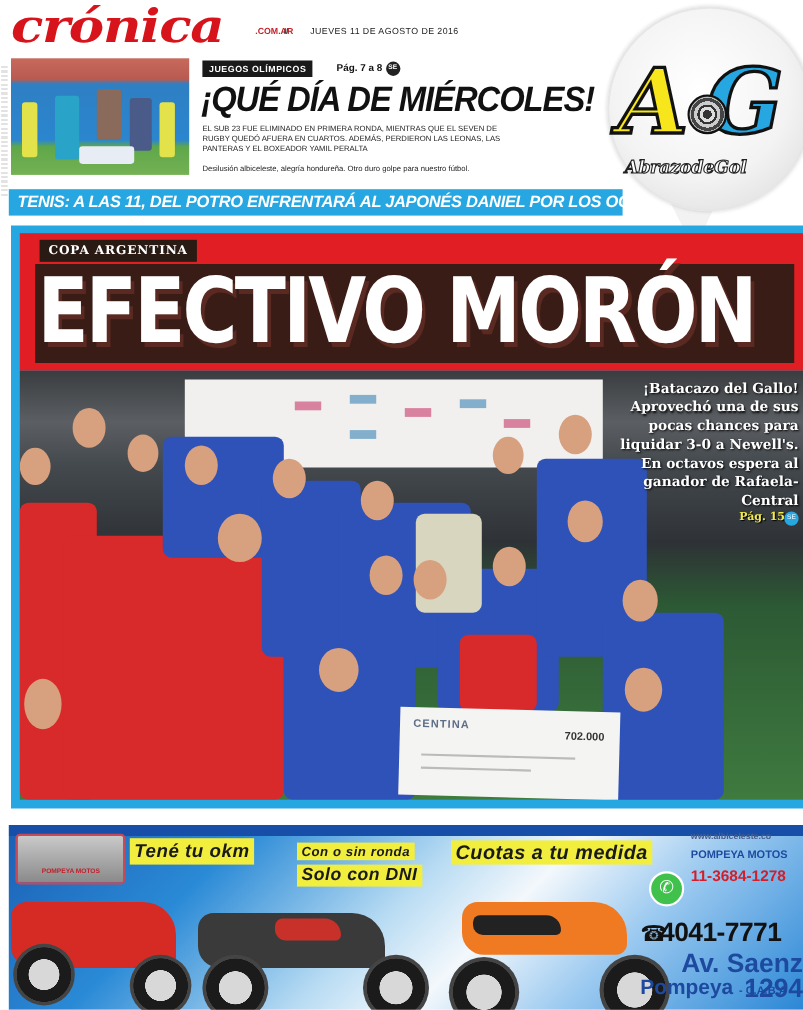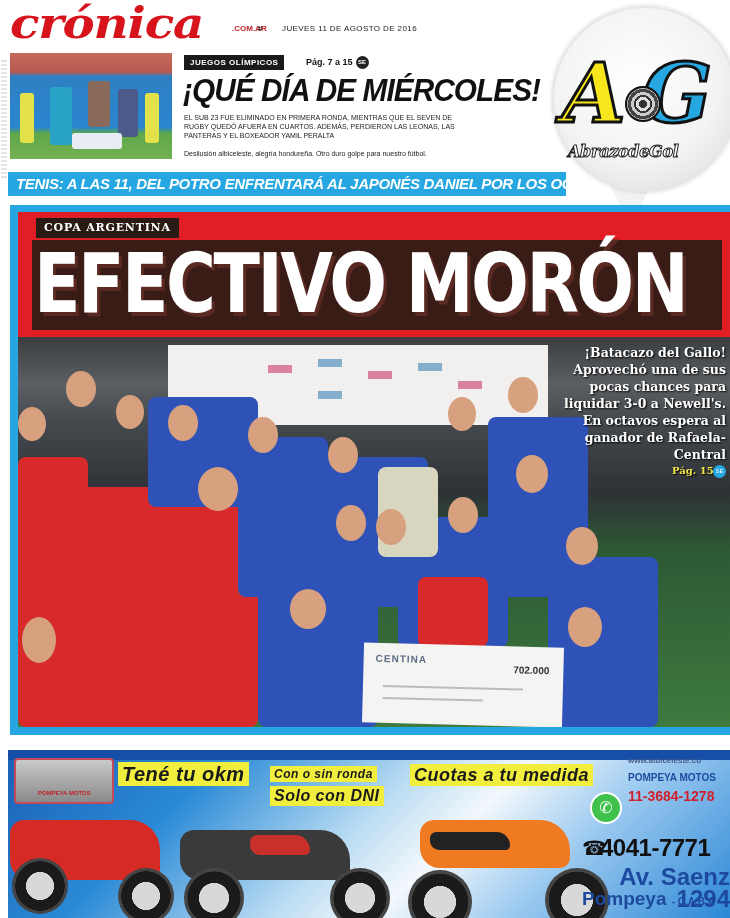--- a/index.html
+++ b/index.html
@@ -175,21 +175,21 @@
 <div class="top-photo">
   <div class="fig" style="left:10px;top:40px;width:14px;height:50px;background:#e4e24a;"></div>
   <div class="fig" style="left:135px;top:40px;width:14px;height:50px;background:#e4e24a;"></div>
   <div class="fig" style="left:40px;top:34px;width:22px;height:58px;background:#2aa3c9;"></div>
   <div class="fig" style="left:78px;top:28px;width:22px;height:46px;background:#8a6a5a;"></div>
   <div class="fig" style="left:108px;top:36px;width:20px;height:48px;background:#4a5b8a;"></div>
   <div class="fig" style="left:62px;top:80px;width:50px;height:16px;background:#e8ecf4;"></div>
 </div>
 <div class="top-kicker">JUEGOS OLÍMPICOS</div>
 <div class="top-pages">
-  <span>Pág. 7 a 15</span><span class="badge-sec">SE</span>
+  <span>Pág. 7 a 8</span><span class="badge-sec">SE</span>
 </div>
 <div class="top-headline">¡QUÉ DÍA DE MIÉRCOLES!</div>
 <div class="top-body">El Sub 23 fue eliminado en primera ronda, mientras que el seven de rugby quedó afuera en cuartos. Además, perdieron Las Leonas, Las Panteras y el boxeador Yamil Peralta</div>
 <div class="top-sub">Desilusión albiceleste, alegría hondureña. Otro duro golpe para nuestro fútbol.</div>
 
 <div class="tenis">TENIS: A LAS 11, DEL POTRO ENFRENTARÁ AL JAPONÉS DANIEL POR LOS OCTAVOS</div>
 
 <div class="ag-tail"></div>
 <div class="ag-bubble"></div>
 <div class="ag-a">A</div>
@@ -253,21 +253,21 @@
 <div class="caption">¡Batacazo del Gallo! Aprovechó una de sus pocas chances para liquidar 3-0 a Newell's. En octavos espera al ganador de Rafaela-Central</div>
 <div class="caption-page">Pág. 15</div>
 <div class="caption-badge">SE</div>
 
 <div class="ad">
   <div class="ad-top-band"></div>
 </div>
 <div class="ad-logo"></div>
 <div class="ad-logo-text">POMPEYA MOTOS</div>
 
-<div class="ad-slogan" style="left:118px;top:762px;font-size:20px;line-height:24px;">Tené tu okm</div>
+<div class="ad-slogan" style="left:118px;top:762px;font-size:17px;line-height:24px;">Tené tu okm</div>
 <div class="ad-slogan" style="left:270px;top:766px;font-size:12px;line-height:16px;">Con o sin ronda</div>
 <div class="ad-slogan" style="left:270px;top:786px;font-size:16px;line-height:20px;">Solo con DNI</div>
 <div class="ad-slogan" style="left:410px;top:764px;font-size:18px;line-height:22px;">Cuotas a tu medida</div>
 
 <div class="moto">
   <div class="moto-body" style="left:10px;top:820px;width:150px;height:60px;background:#d62a24;"></div>
   <div class="wheel" style="left:12px;top:858px;width:56px;height:56px;"></div>
   <div class="wheel" style="left:118px;top:868px;width:56px;height:56px;"></div>
 </div>
 <div class="moto">

